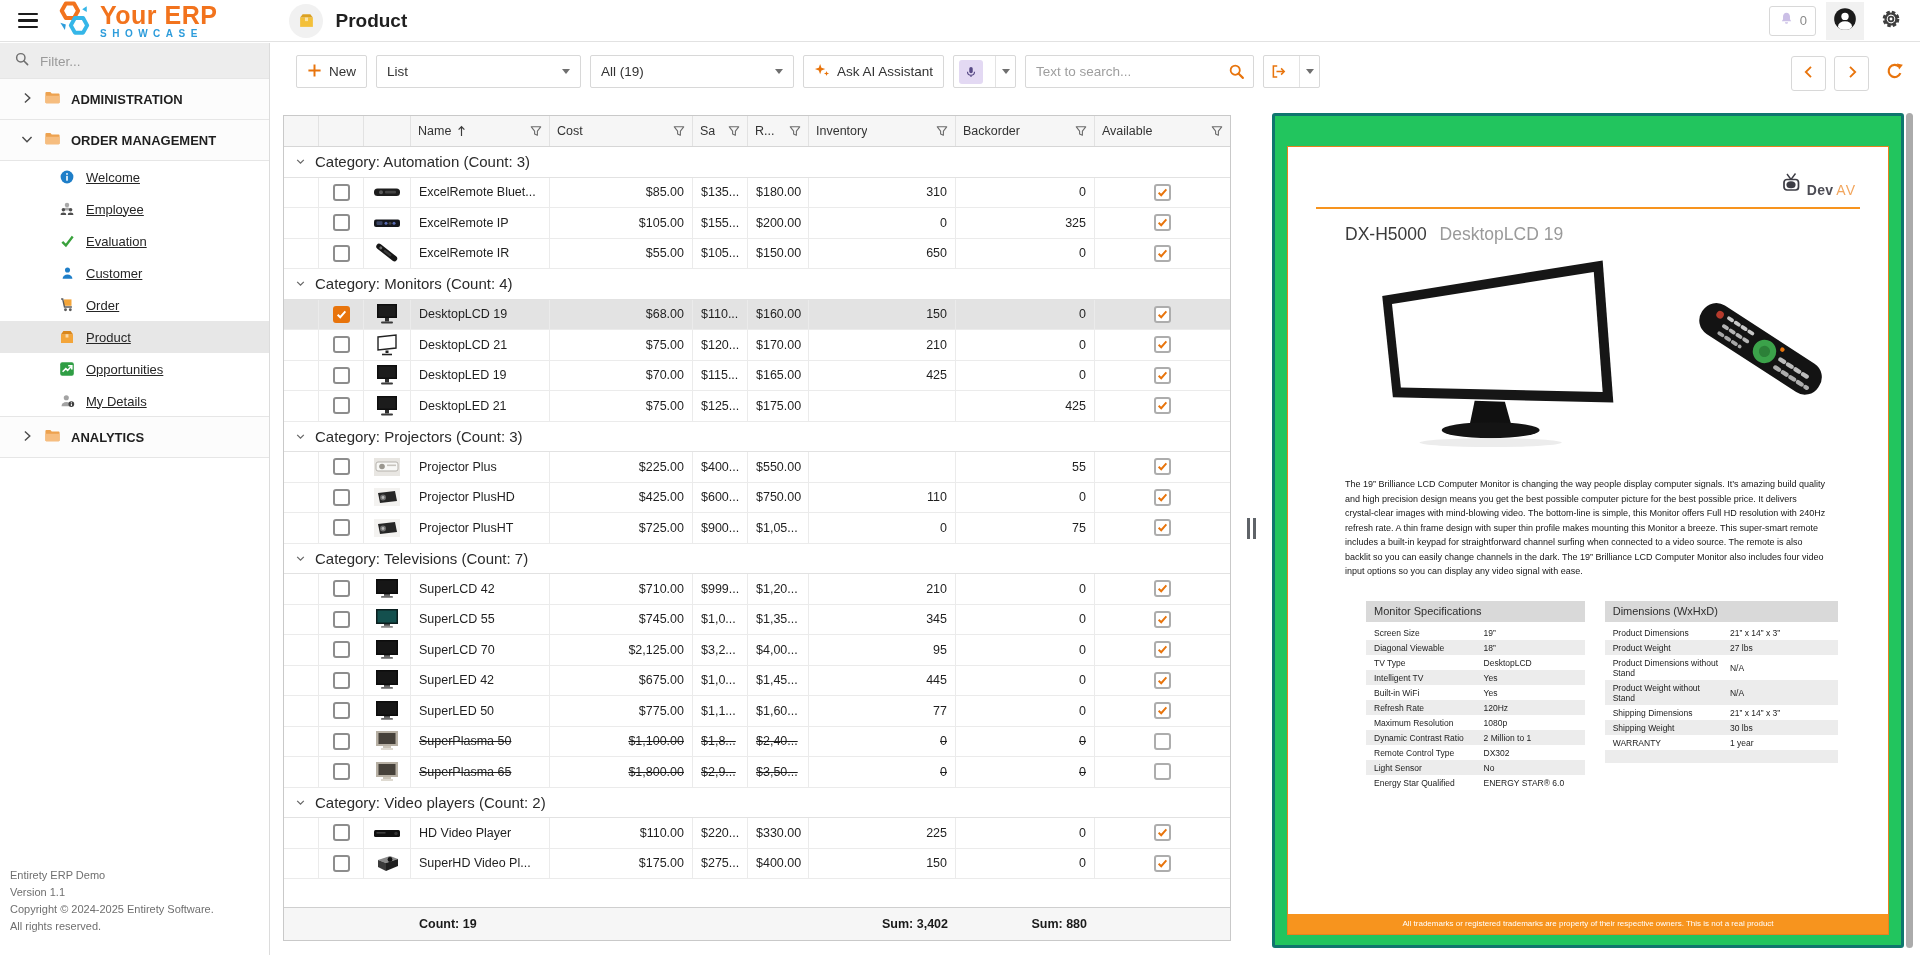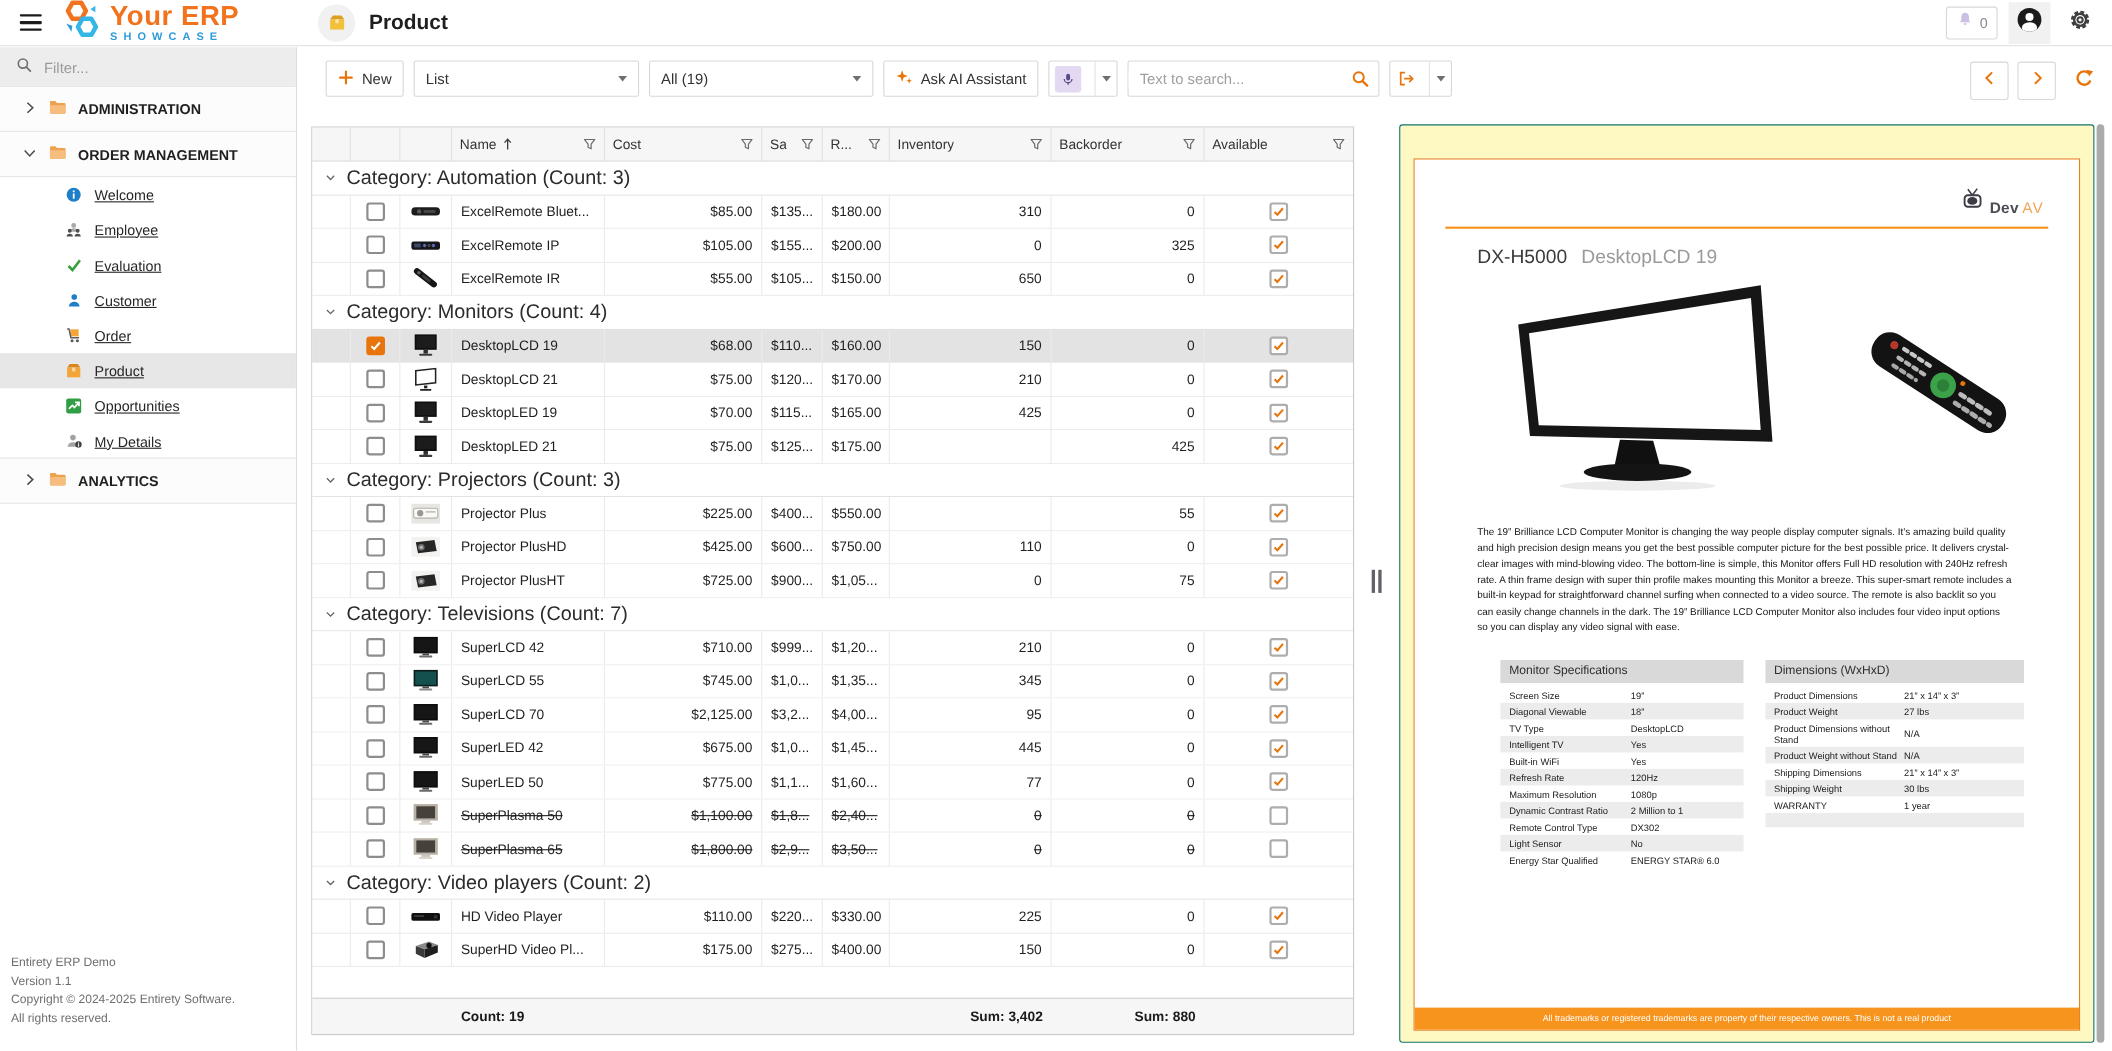--- a/index.html
+++ b/index.html
@@ -80,21 +80,21 @@
   .hcell:last-child { border-right: none; }
   .hlabel { white-space: nowrap; overflow: hidden; }
   .fico { margin-left: auto; display: flex; padding-left: 4px; }
   .sico { display: flex; margin-left: 6px; }
   .c-expand { width: 35px; flex: none; } .c-check { width: 45px; flex: none; }
   .c-img { width: 47px; flex: none; } .c-name { width: 139px; flex: none; }
   .c-cost { width: 143px; flex: none; } .c-sale { width: 55px; flex: none; }
   .c-retail { width: 61px; flex: none; } .c-inv { width: 147px; flex: none; }
   .c-back { width: 139px; flex: none; } .c-avail { flex: 1; }
   .grow { height: 30.5px; flex: none; display: flex; align-items: center; gap: 9px; padding-left: 11px;
-    border-bottom: 1px solid #e2e2e2; font-size: 18px; color: #2b2b2b; background: #fff; cursor: pointer; }
+    border-bottom: 1px solid #e2e2e2; font-size: 15px; color: #2b2b2b; background: #fff; cursor: pointer; }
   .trow { height: 30.5px; flex: none; display: flex; border-bottom: 1px solid #ebebeb; background: #fff; cursor: pointer; }
   .trow.sel { background: #e3e3e3; }
   .cell { display: flex; align-items: center; padding: 0 8px; font-size: 12.5px; color: #1f1f1f;
     border-right: 1px solid #ebebeb; overflow: hidden; white-space: nowrap; }
   .cell:last-child { border-right: none; }
   .tl { justify-content: flex-start; } .tr { justify-content: flex-end; } .tc { justify-content: center; }
   .strike .cell { text-decoration: line-through; }
   .cb { width: 17px; height: 17px; border: 2px solid #8d8d8d; border-radius: 3px; background: #fff;
     display: inline-flex; align-items: center; justify-content: center; flex: none; cursor: pointer; }
   .cb.on { background: #e8740c; border-color: #e8740c; }
@@ -105,21 +105,21 @@
   .tsummary .cell { border-right: none; font-weight: 700; font-size: 12.5px; color: #1a1a1a; }
 
   
   .splitter { position: absolute; left: 972px; top: 72px; width: 16px; bottom: 14px;
     display: flex; align-items: center; justify-content: center; cursor: col-resize; }
   .grip { display: flex; gap: 3px; }
   .grip i { display: block; width: 3px; height: 21px; background: #5f6368; }
 
   
   .preview-outer { position: absolute; left: 1001px; right: 16px; top: 70px; bottom: 7px;
-    border: 1px solid #0f766e; border-radius: 3px; background: #fef9c3; overflow: hidden; }
+    border: 3px solid #0f766e; border-radius: 3px; background: #22c55e; overflow: hidden; }
   .pv-scroll { position: absolute; right: 7px; top: 70px; bottom: 7px; width: 7px;
     background: #ababab; border-radius: 4px; cursor: pointer; }
   .page { margin: 30px 12px 0 12px; height: calc(100% - 40px); background: #fff;
     border: 1px solid #e8821e; display: flex; flex-direction: column; position: relative; }
   .logo-row { align-self: flex-end; margin: 26px 32px 0 0; display: flex; align-items: flex-end; gap: 3px; }
   .brand-dark { font-size: 14px; font-weight: 700; color: #4d4d55; letter-spacing: 0.3px; }
   .brand-light { font-size: 14px; font-weight: 400; color: #f2a65e; letter-spacing: 1px; }
   .rule { margin: 9px 28px 0 28px; border-top: 2px solid #f7941e; }
   .doc-title { margin: 15px 0 0 57px; font-size: 17.5px; }
   .doc-model { color: #3a3a3a; } .doc-model-name { color: #9a9a9a; margin-left: 8px; }

